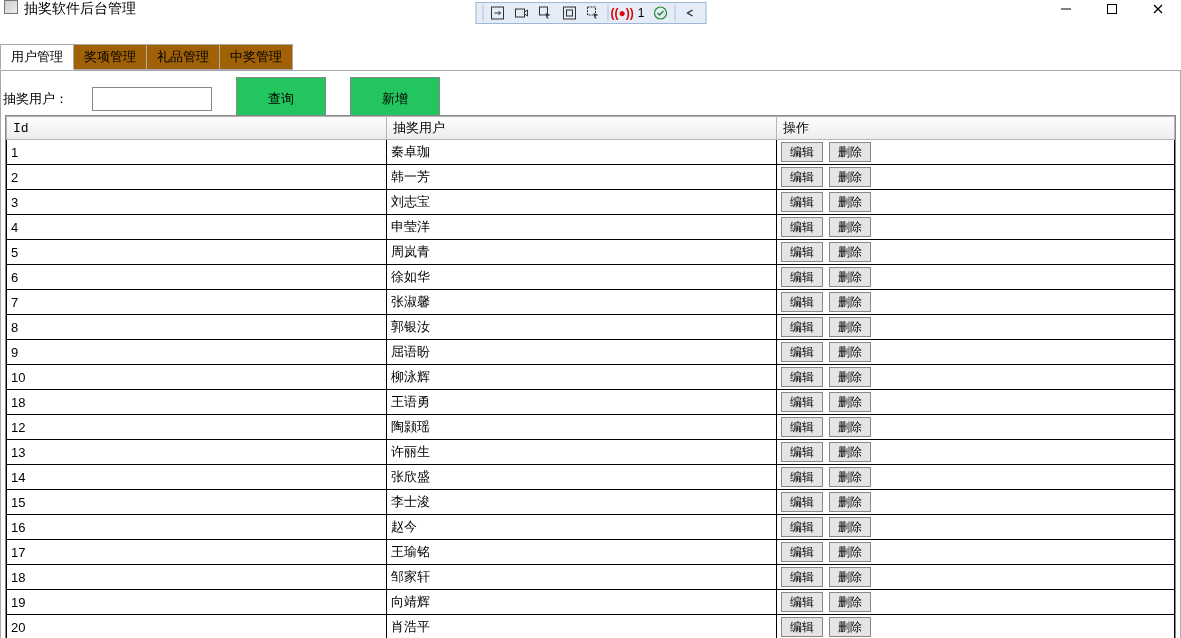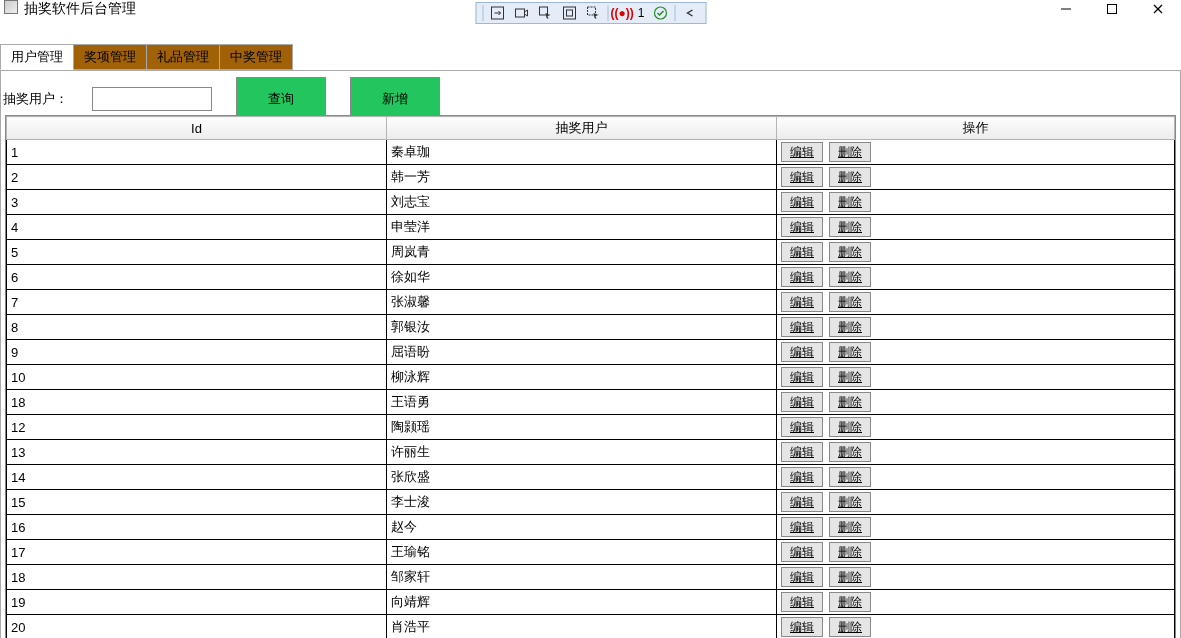--- a/index.html
+++ b/index.html
@@ -149,39 +149,40 @@
   .grid-scroll {
     flex: 1;
     overflow-y: scroll;
   }
   table.grid {
     width: 100%;
     border-collapse: collapse;
     table-layout: fixed;
   }
   table.grid th {
-    text-align: center;
+    text-align: left;
     font-weight: normal;
     background: linear-gradient(#fdfdfd,#ececec);
     border: 1px solid #b5b5b5;
     padding: 2px 6px;
     height: 18px;
     font-size: 13px;
+    font-family: Liberation Mono, monospace;
   }
   table.grid td {
     border: 1px solid #000;
     padding: 2px 4px;
     height: 24px;
     font-size: 13px;
     vertical-align: middle;
   }
   table.grid td.ops {
     padding: 2px 4px;
   }
-  table.grid td.ops .btn.small { margin-right: 6px; text-decoration: underline; }
+  table.grid td.ops .btn.small { margin-right: 6px; }
 
   col.c-id { width: 380px; }
   col.c-user { width: 390px; }
   col.c-ops { width: auto; }
 
   
 </style>
 </head>
 <body>
 

